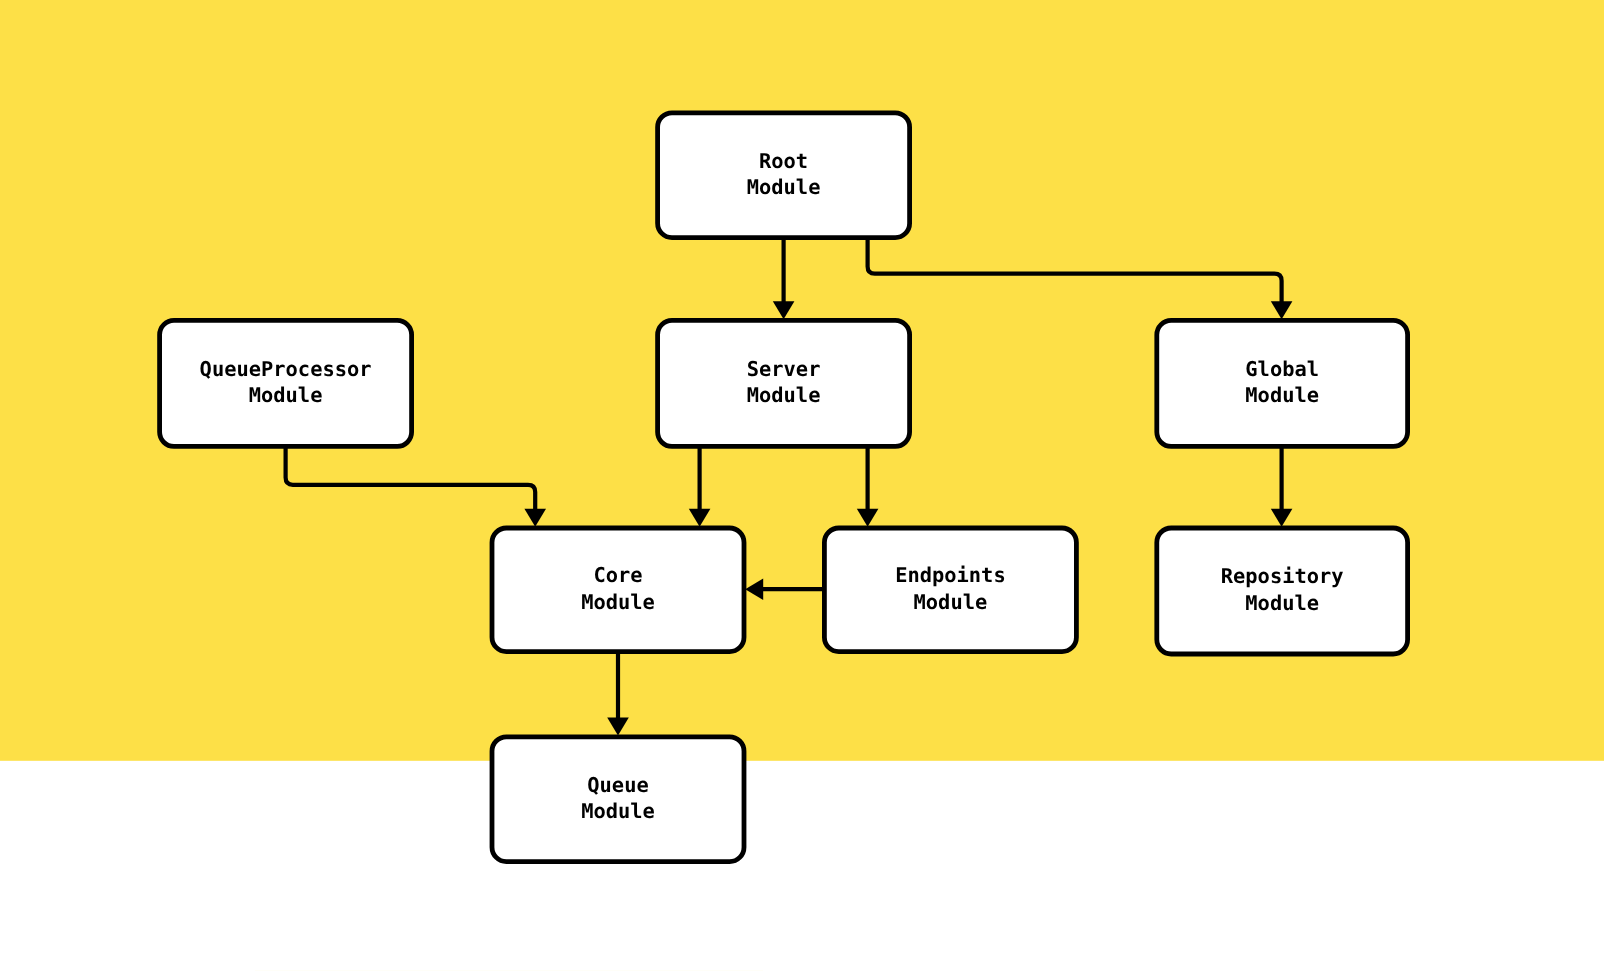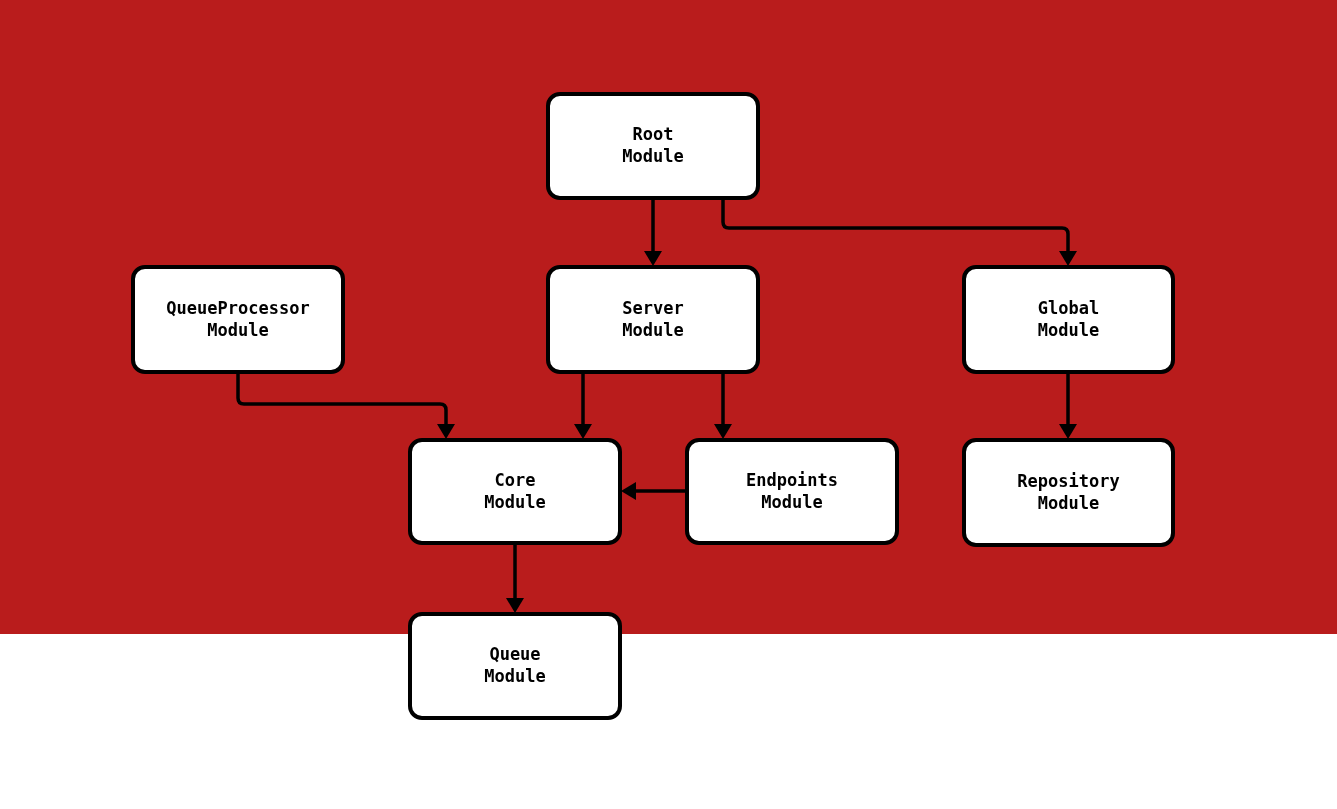--- a/index.html
+++ b/index.html
@@ -11,21 +11,21 @@
   body {
     width: 1337px;
     height: 809px;
     overflow: hidden;
     font-family: "DejaVu Sans Mono", "Liberation Mono", monospace;
   }
   #diagram-canvas {
     position: relative;
     width: 1337px;
     height: 634px;
-    background: #b91c1c;
+    background: #fde047;
   }
   svg#diagram-svg {
     display: block;
     width: 1337px;
     height: 809px;
   }
   .node-box {
     fill: #ffffff;
     stroke: #000000;
     stroke-width: 4;

